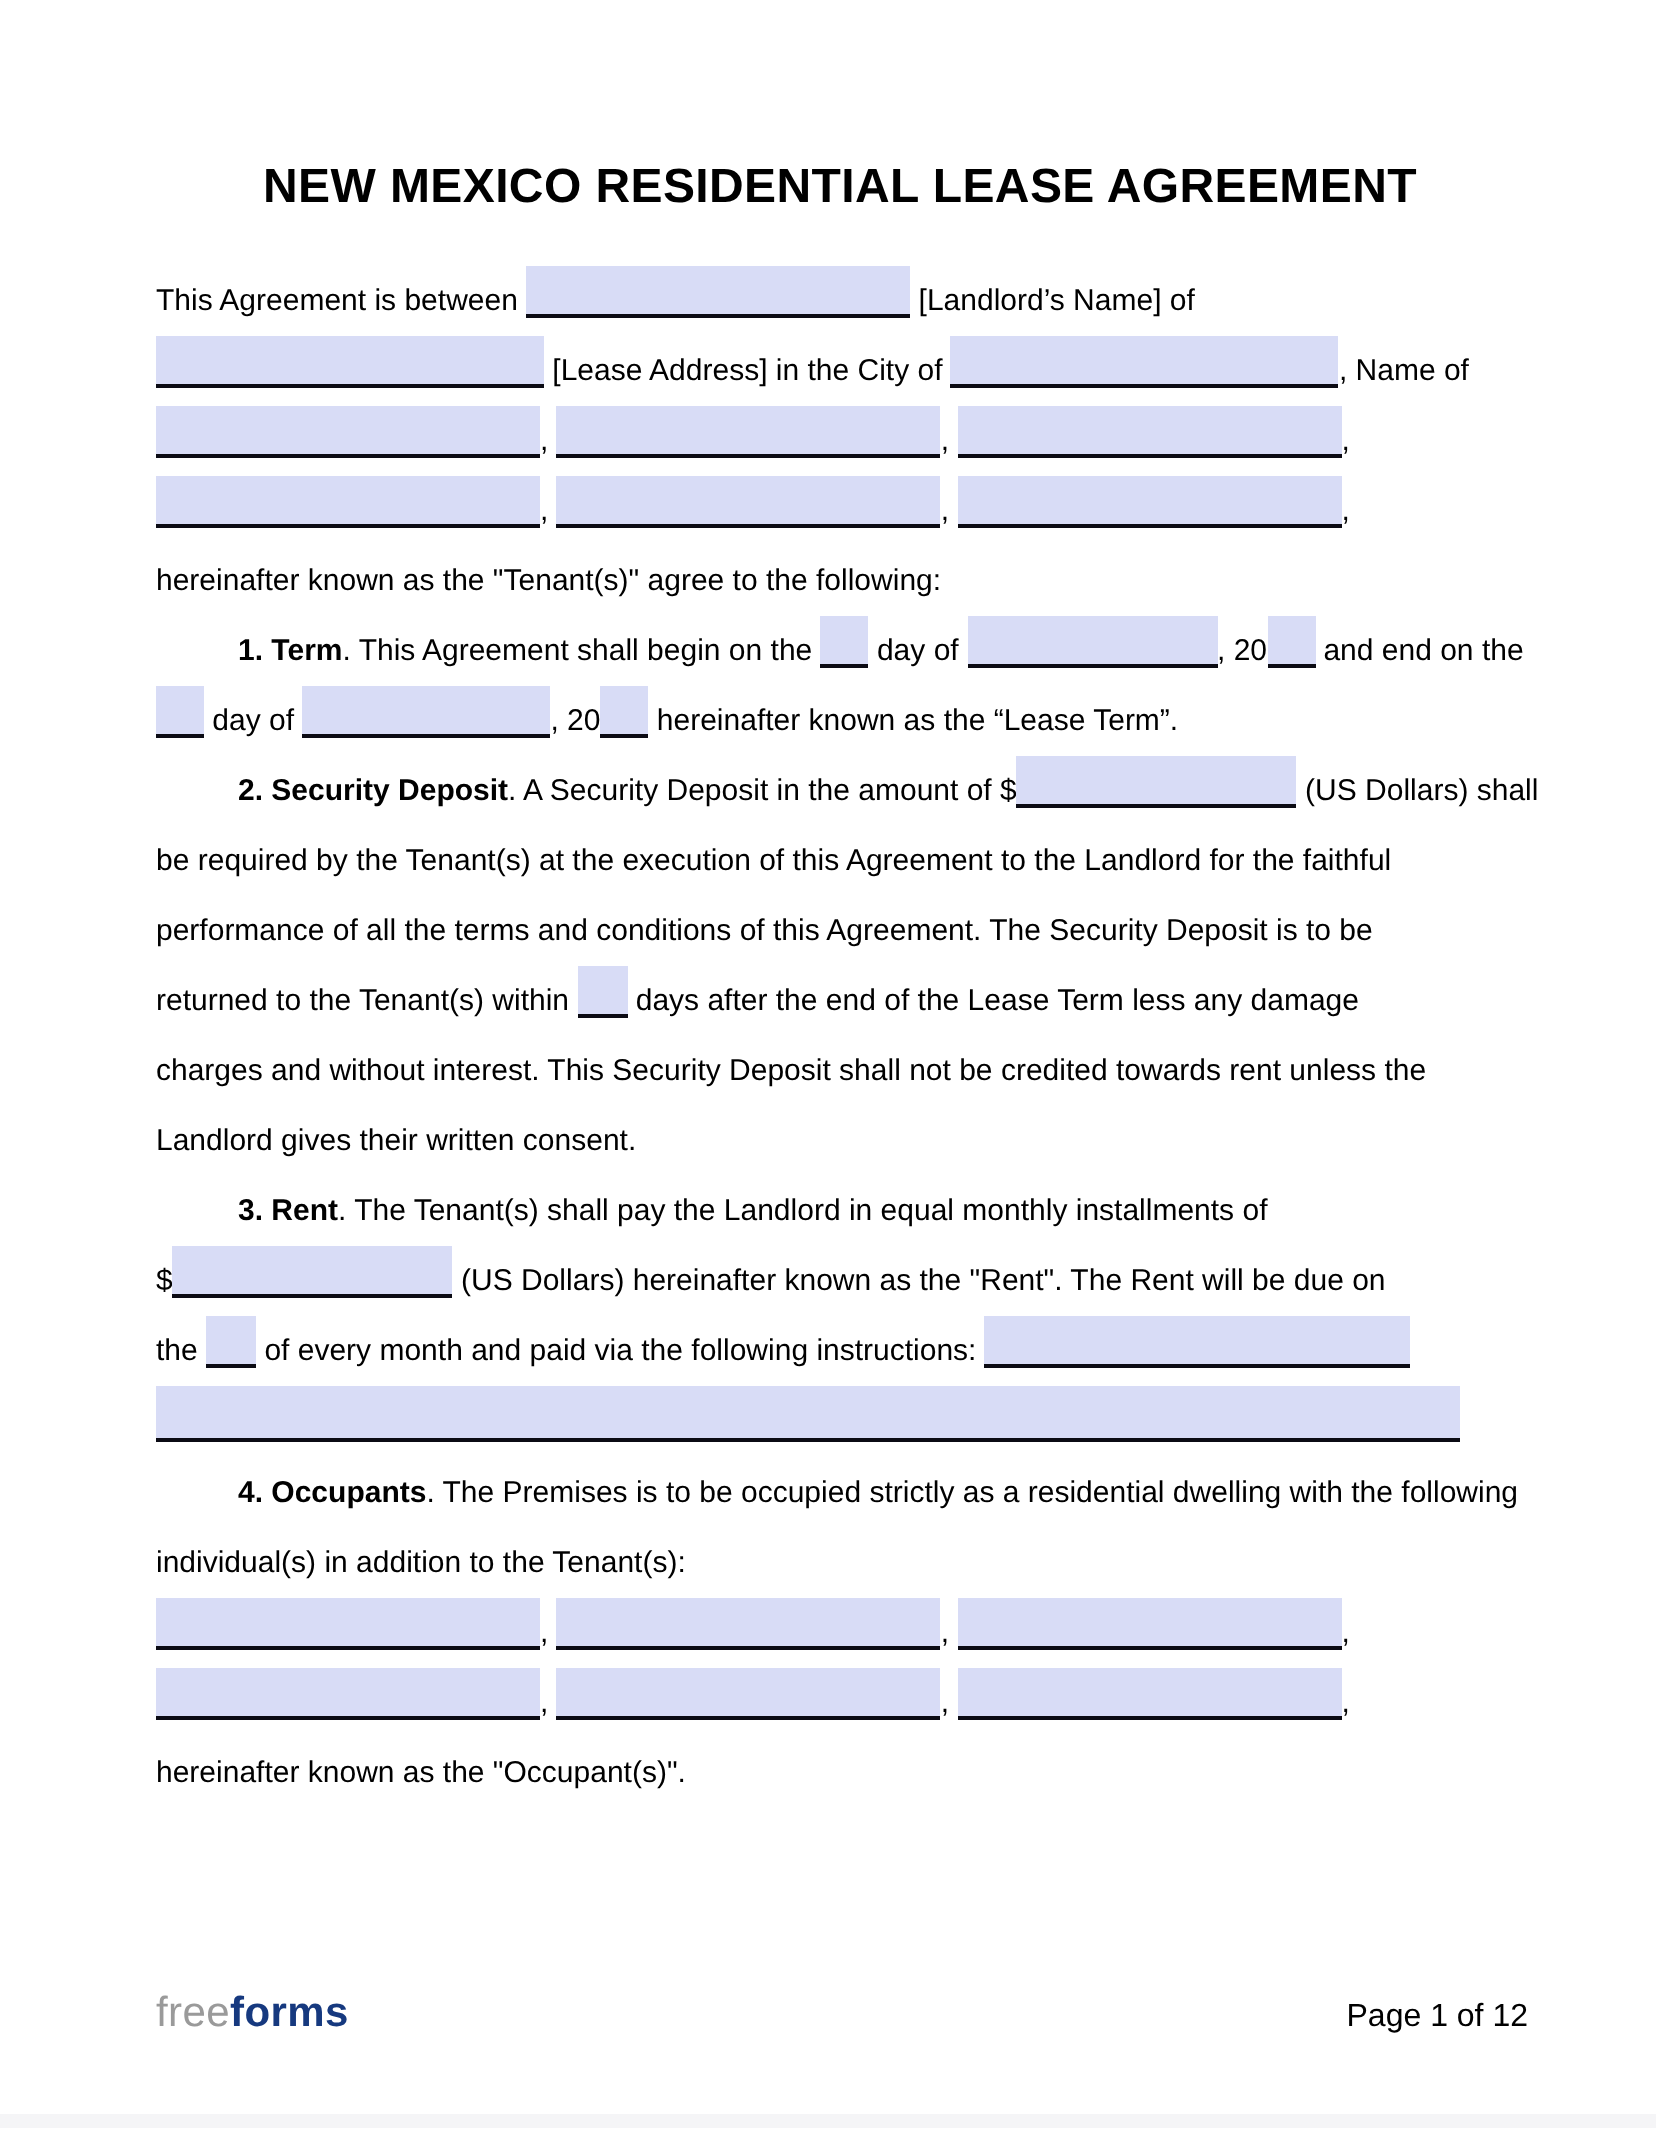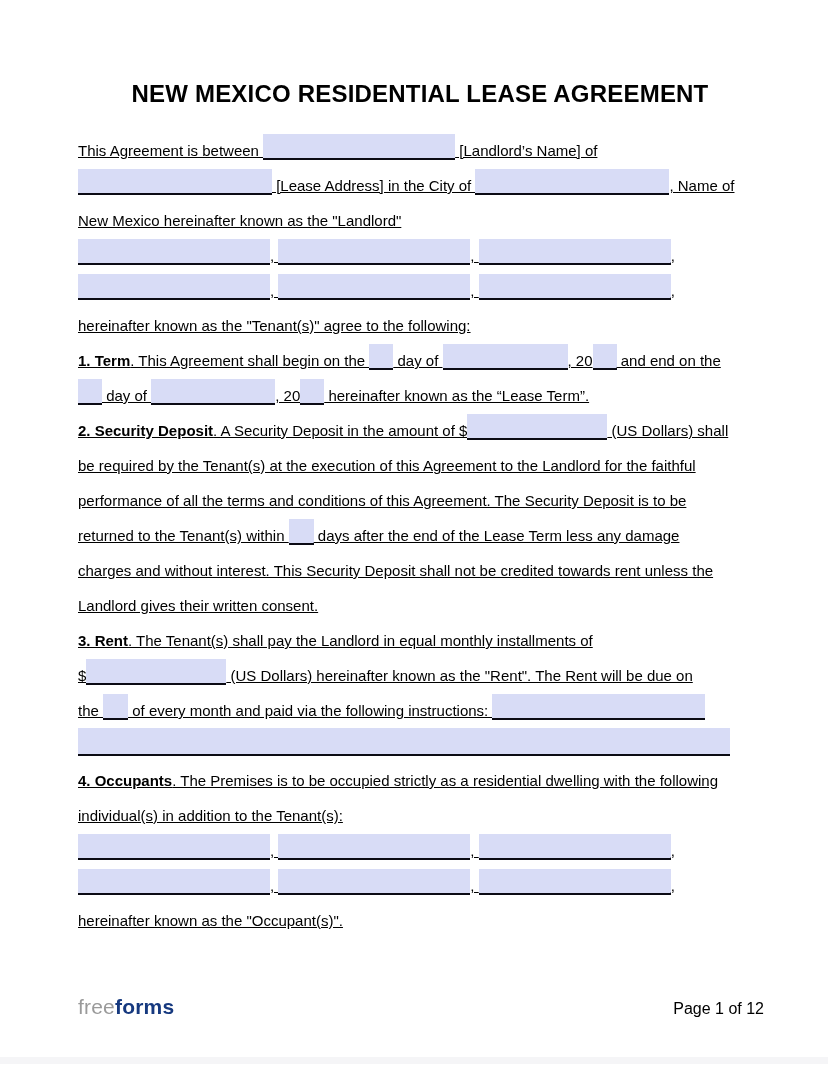--- a/index.html
+++ b/index.html
@@ -27,22 +27,22 @@
     font-weight: bold;
     letter-spacing: 0.2px;
   }
   .body {
     margin: 25px 0 0 78px;
     width: 684px;
     font-size: 15px;
     line-height: 35px;
     white-space: nowrap;
   }
-  .body p { margin: 0; padding: 0; text-decoration: underline; }
-  .bold { font-weight: bold; }
+  .body p { margin: 0; padding: 0; }
+  .bold { font-weight: bold; margin-left: 41px; }
   .blank {
     display: inline-block;
     box-sizing: border-box;
     height: 26px;
     vertical-align: -4px;
     background: var(--field-fill, #d8dcf6);
     border-bottom: 2px solid var(--field-line, #000);
   }
   .blank.tall {
     height: 28px;
@@ -63,21 +63,21 @@
   .logo-forms { color: var(--logo-navy, #16397f); font-weight: 700; }
   .page-number { font-size: 16px; color: #000; }
 </style>
 </head>
 <body>
 
 <div class="page">
   <h1 class="title">NEW MEXICO RESIDENTIAL LEASE AGREEMENT</h1>
 
   <div class="body">
-      <p><span>This Agreement is between </span><span class="blank" style="width: 192px;"></span><span> [Landlord’s Name] of</span><br><span class="blank" style="width: 194px;"></span><span> [Lease Address] in the City of </span><span class="blank" style="width: 194px;"></span><span>, Name of</span><br><span>New Mexico hereinafter known as the "Landlord"</span></p>
+      <p><span>This Agreement is between </span><span class="blank" style="width: 192px;"></span><span> [Landlord’s Name] of</span><br><span class="blank" style="width: 194px;"></span><span> [Lease Address] in the City of </span><span class="blank" style="width: 194px;"></span><span>, Name of</span><br></p>
       <p><span class="blank" style="width: 192px;"></span><span>, </span><span class="blank" style="width: 192px;"></span><span>, </span><span class="blank" style="width: 192px;"></span><span>,</span><br><span class="blank" style="width: 192px;"></span><span>, </span><span class="blank" style="width: 192px;"></span><span>, </span><span class="blank" style="width: 192px;"></span><span>,</span></p>
       <p><span>hereinafter known as the "Tenant(s)" agree to the following:</span></p>
       <p><span class="bold">1. Term</span><span>. This Agreement shall begin on the </span><span class="blank" style="width: 24px;"></span><span> day of </span><span class="blank" style="width: 125px;"></span><span>, 20</span><span class="blank" style="width: 24px;"></span><span> and end on the</span><br><span class="blank" style="width: 24px;"></span><span> day of </span><span class="blank" style="width: 124px;"></span><span>, 20</span><span class="blank" style="width: 24px;"></span><span> hereinafter known as the “Lease Term”.</span></p>
       <p><span class="bold">2. Security Deposit</span><span>. A Security Deposit in the amount of $</span><span class="blank" style="width: 140px;"></span><span> (US Dollars) shall</span><br><span>be required by the Tenant(s) at the execution of this Agreement to the Landlord for the faithful</span><br><span>performance of all the terms and conditions of this Agreement. The Security Deposit is to be</span><br><span>returned to the Tenant(s) within </span><span class="blank" style="width: 25px;"></span><span> days after the end of the Lease Term less any damage</span><br><span>charges and without interest. This Security Deposit shall not be credited towards rent unless the</span><br><span>Landlord gives their written consent.</span></p>
       <p><span class="bold">3. Rent</span><span>. The Tenant(s) shall pay the Landlord in equal monthly installments of</span><br><span>$</span><span class="blank" style="width: 140px;"></span><span> (US Dollars) hereinafter known as the "Rent". The Rent will be due on</span><br><span>the </span><span class="blank" style="width: 25px;"></span><span> of every month and paid via the following instructions: </span><span class="blank" style="width: 213px;"></span><br><span class="blank tall" style="width: 652px;"></span></p>
       <p><span class="bold">4. Occupants</span><span>. The Premises is to be occupied strictly as a residential dwelling with the following</span><br><span>individual(s) in addition to the Tenant(s):</span><br><span class="blank" style="width: 192px;"></span><span>, </span><span class="blank" style="width: 192px;"></span><span>, </span><span class="blank" style="width: 192px;"></span><span>,</span><br><span class="blank" style="width: 192px;"></span><span>, </span><span class="blank" style="width: 192px;"></span><span>, </span><span class="blank" style="width: 192px;"></span><span>,</span><br><span>hereinafter known as the "Occupant(s)".</span></p>
     </div>
 
   <div class="footer">
     <div class="logo"><span class="logo-free">free</span><span class="logo-forms">forms</span></div>

